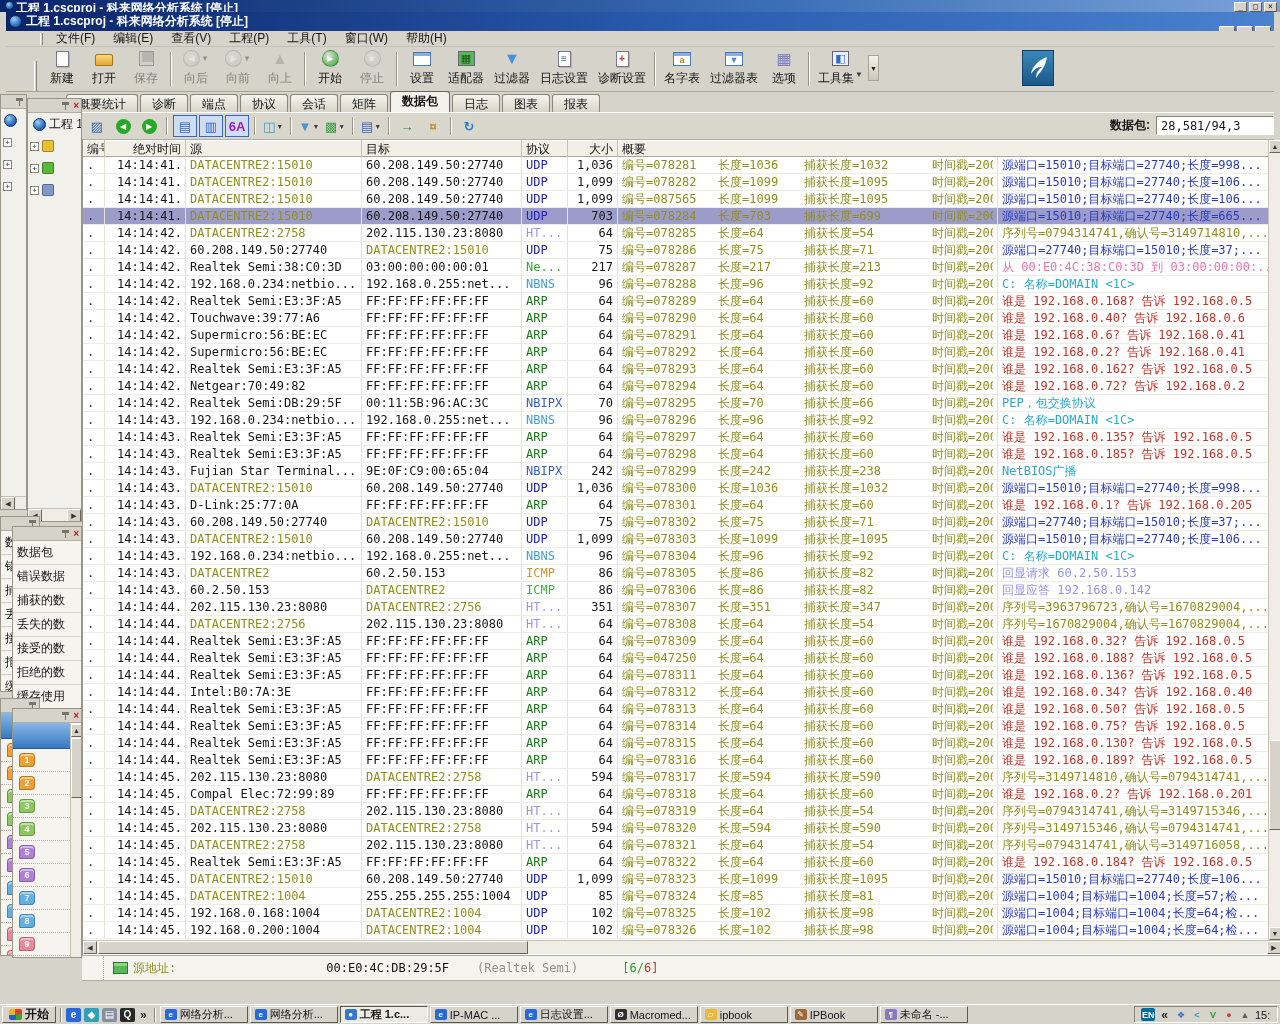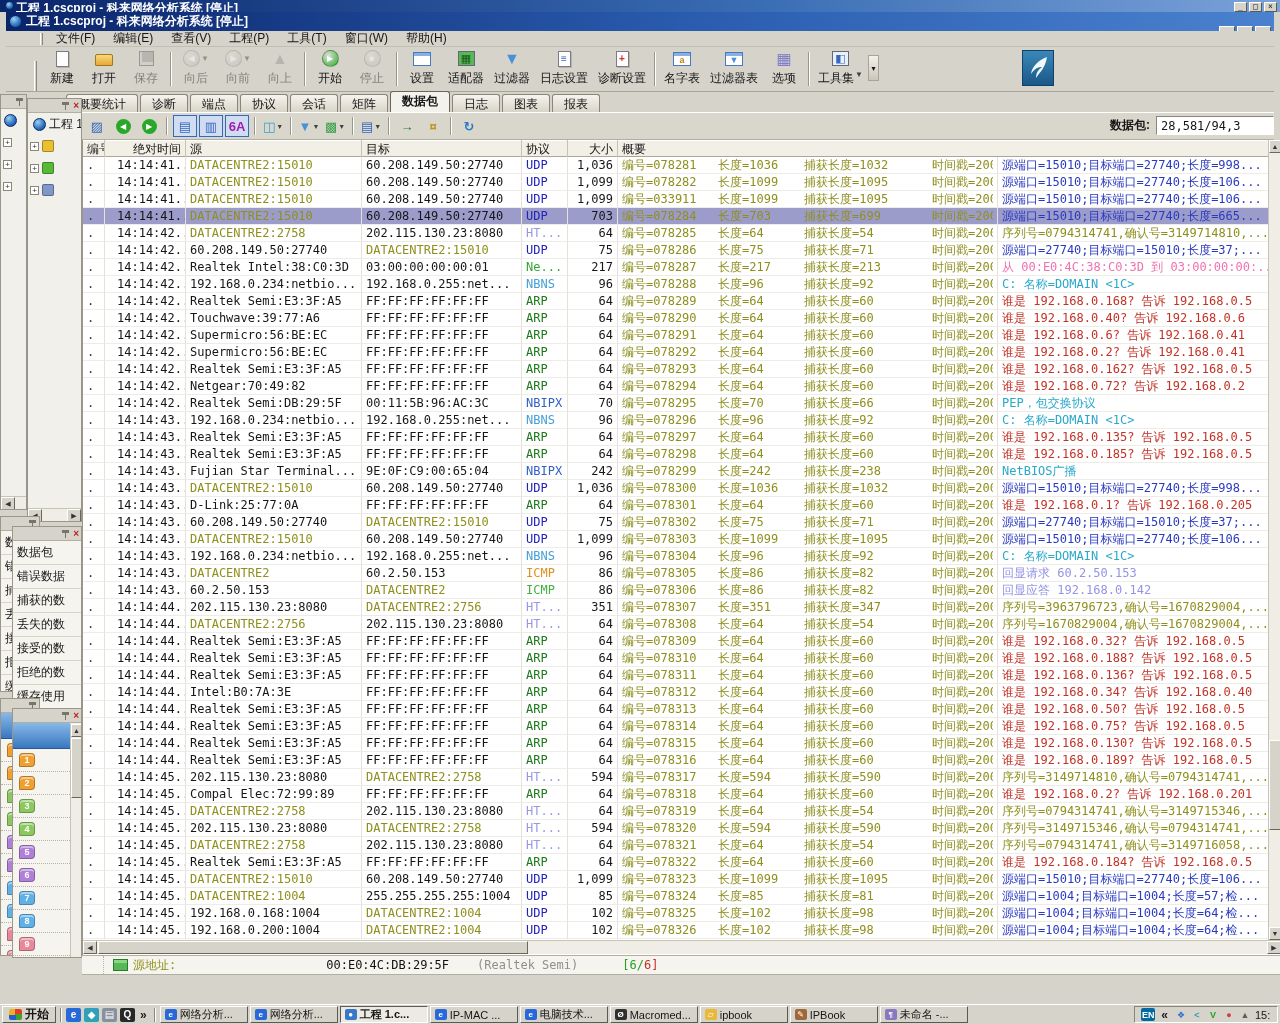--- a/index.html
+++ b/index.html
@@ -85,21 +85,21 @@
 
   
   .vscroll{position:absolute;right:0;top:0;width:12px;height:800px;background:#efede6;border-left:1px solid #c6c2b4;}
   .sbtn3d{position:absolute;left:0;width:12px;height:13px;background:#d6d3ca;border:1px solid;border-color:#fff #6a6658 #6a6658 #fff;font-size:7px;text-align:center;line-height:11px;color:#333;}
   .vthumb{position:absolute;left:0;top:600px;width:12px;height:90px;background:#d6d3ca;border:1px solid;border-color:#fff #6a6658 #6a6658 #fff;}
   .hscroll{position:absolute;left:0;top:800px;width:1198px;height:14px;background:#efede6;border-top:1px solid #c6c2b4;}
   .hbtn{position:absolute;top:0;width:14px;height:13px;background:#d6d3ca;border:1px solid;border-color:#fff #6a6658 #6a6658 #fff;font-size:7px;text-align:center;line-height:11px;color:#333;}
   .hthumb{position:absolute;left:15px;top:0;width:430px;height:13px;background:#d6d3ca;border:1px solid;border-color:#fff #6a6658 #6a6658 #fff;}
 
   
-  .srcrow{position:absolute;left:82px;top:955px;width:1198px;height:20px;background:#f6f4ee;border-top:1px solid #b2aea2;border-bottom:1px solid #b2aea2;
+  .srcrow{position:absolute;left:82px;top:955px;width:1198px;height:26px;background:#f6f4ee;border-top:1px solid #b2aea2;border-bottom:1px solid #b2aea2;
     display:flex;align-items:center;font-family:"DejaVu Sans Mono",monospace;}
   .srcrow .treedots{width:22px;height:100%;border-right:1px dotted #b8b4a8;margin-right:4px;}
   .srcrow .micon{width:15px;height:12px;background:#58b858;border:1px solid #2a7a2a;box-shadow:inset 0 3px 0 #88d888;margin:0 5px;}
   .sr-label{color:#8f8f1e;margin-right:150px;}
   .sr-val{color:#111;margin-right:28px;}
   .sr-vendor{color:#909088;margin-right:44px;}
   .sr-ca{color:#28a028;} .sr-cb{color:#c23226;}
 
   
   .panel{position:absolute;background:#f2f0ea;border:1px solid #9a968a;overflow:hidden;}
@@ -416,21 +416,21 @@
           <span class="cell c-sum sk-b">源端口=15010;目标端口=27740;长度=106...</span>
         </div>
         <div class="row">
           <span class="cell c-num">.</span>
           <span class="cell c-time ck-k">14:14:41...</span>
           <span class="cell c-src ck-o">DATACENTRE2:15010</span>
           <span class="cell c-dst ck-k">60.208.149.50:27740</span>
           <span class="cell c-proto pk-udp">UDP</span>
           <span class="cell c-size ck-k">1,099</span>
           <span class="cell c-info ck-o">
-            <span class="seg1">编号=033911</span>
+            <span class="seg1">编号=087565</span>
             <span class="seg2">长度=1099</span>
             <span class="seg3">捕获长度=1095</span>
             <span class="seg4">时间戳=2008-01-25 14:1...</span>
           </span>
           <span class="cell c-sum sk-b">源端口=15010;目标端口=27740;长度=106...</span>
         </div>
         <div class="row sel">
           <span class="cell c-num">.</span>
           <span class="cell c-time ck-k">14:14:41...</span>
           <span class="cell c-src ck-o">DATACENTRE2:15010</span>
@@ -471,21 +471,21 @@
             <span class="seg1">编号=078286</span>
             <span class="seg2">长度=75</span>
             <span class="seg3">捕获长度=71</span>
             <span class="seg4">时间戳=2008-01-25 14:1...</span>
           </span>
           <span class="cell c-sum sk-b">源端口=27740;目标端口=15010;长度=37;...</span>
         </div>
         <div class="row">
           <span class="cell c-num">.</span>
           <span class="cell c-time ck-k">14:14:42...</span>
-          <span class="cell c-src ck-k">Realtek Intel:38:C0:3D</span>
+          <span class="cell c-src ck-k">Realtek Semi:38:C0:3D</span>
           <span class="cell c-dst ck-k">03:00:00:00:00:01</span>
           <span class="cell c-proto pk-ne">Ne...</span>
           <span class="cell c-size ck-k">217</span>
           <span class="cell c-info ck-o">
             <span class="seg1">编号=078287</span>
             <span class="seg2">长度=217</span>
             <span class="seg3">捕获长度=213</span>
             <span class="seg4">时间戳=2008-01-25 14:1...</span>
           </span>
           <span class="cell c-sum sk-p">从 00:E0:4C:38:C0:3D 到 03:00:00:00:...</span>
@@ -821,21 +821,21 @@
           <span class="cell c-sum sk-r">谁是 192.168.0.32? 告诉 192.168.0.5</span>
         </div>
         <div class="row">
           <span class="cell c-num">.</span>
           <span class="cell c-time ck-k">14:14:44...</span>
           <span class="cell c-src ck-k">Realtek Semi:E3:3F:A5</span>
           <span class="cell c-dst ck-k">FF:FF:FF:FF:FF:FF</span>
           <span class="cell c-proto pk-arp">ARP</span>
           <span class="cell c-size ck-k">64</span>
           <span class="cell c-info ck-o">
-            <span class="seg1">编号=078310</span>
+            <span class="seg1">编号=047250</span>
             <span class="seg2">长度=64</span>
             <span class="seg3">捕获长度=60</span>
             <span class="seg4">时间戳=2008-01-25 14:1...</span>
           </span>
           <span class="cell c-sum sk-r">谁是 192.168.0.188? 告诉 192.168.0.5</span>
         </div>
         <div class="row">
           <span class="cell c-num">.</span>
           <span class="cell c-time ck-k">14:14:44...</span>
           <span class="cell c-src ck-k">Realtek Semi:E3:3F:A5</span>
@@ -1285,21 +1285,21 @@
         <span class="task active">
           <span class="ticon" style="background: rgb(56, 120, 200);">●</span>
           <span>工程 1.c...</span>
         </span>
         <span class="task">
           <span class="ticon" style="background: rgb(40, 104, 216);">e</span>
           <span>IP-MAC ...</span>
         </span>
         <span class="task">
           <span class="ticon" style="background: rgb(40, 104, 216);">e</span>
-          <span>电脑技术...</span>
+          <span>日志设置...</span>
         </span>
         <span class="task">
           <span class="ticon" style="background: rgb(48, 48, 48);">Ø</span>
           <span>Macromed...</span>
         </span>
         <span class="task">
           <span class="ticon" style="background: rgb(232, 184, 56);">▱</span>
           <span>ipbook</span>
         </span>
         <span class="task">

